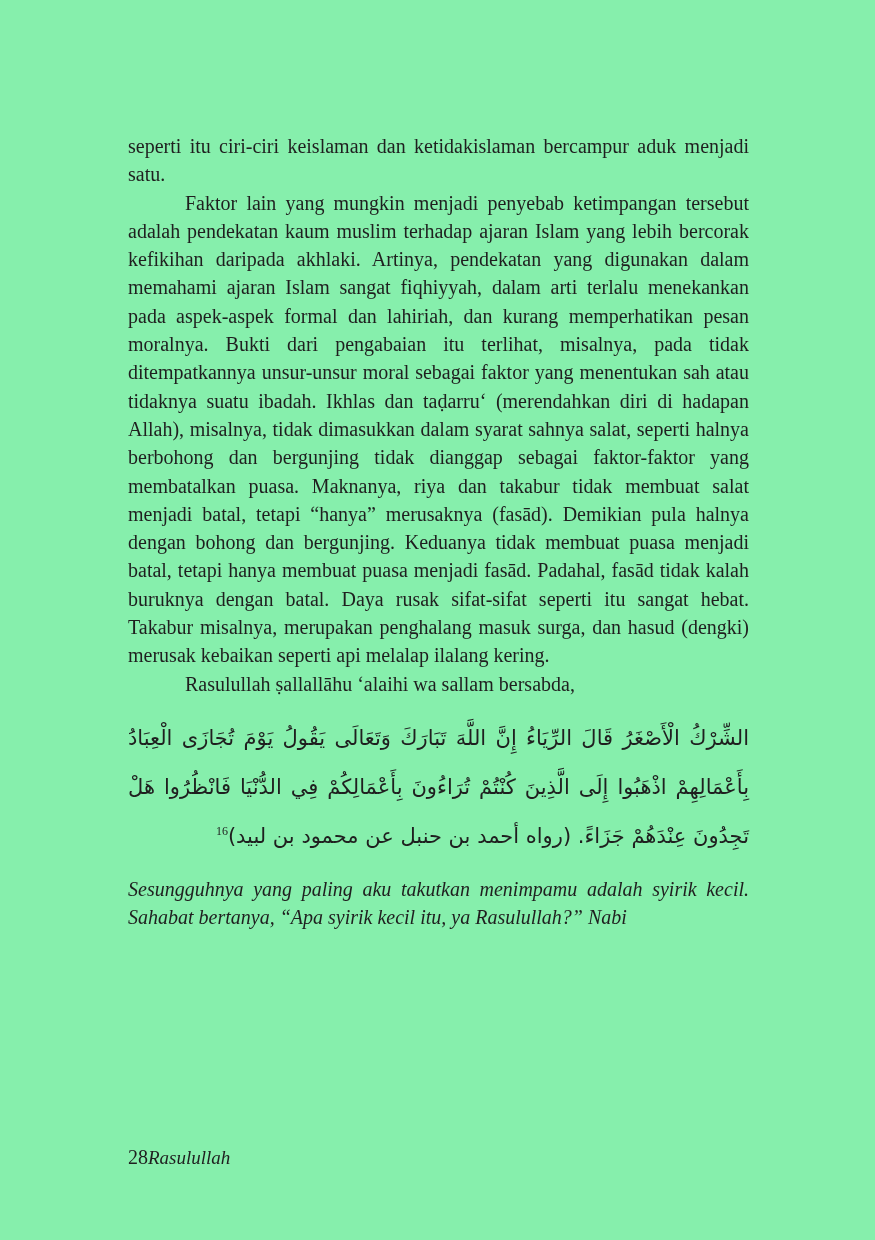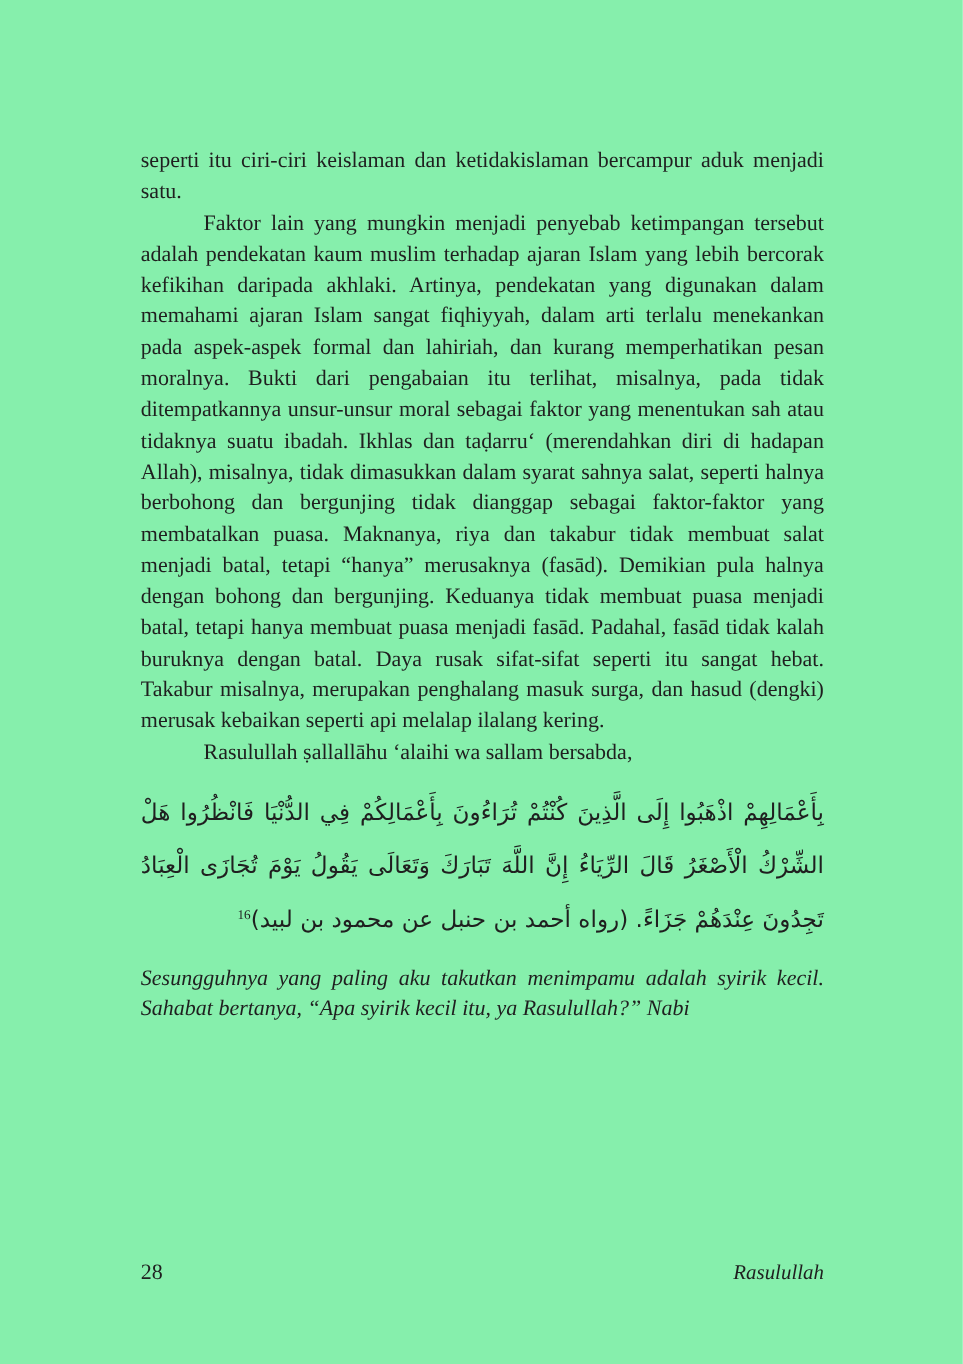--- a/index.html
+++ b/index.html
@@ -54,41 +54,41 @@
     line-height: 28.3px;
     text-align: justify;
     font-style: italic;
     margin: 6px 0 0 0;
   }
   .footer {
     position: absolute;
     left: 128px; top: 1146px;
     width: 621px;
     display: flex;
-    justify-content: space-between;
+    justify-content: flex-start;
     align-items: baseline;
   }
   .page-number { font-size: 20px; }
   .running-head { font-size: 19px; font-style: italic; }
 </style>
 </head>
 <body>
 
 <div class="page">
   <div class="text-block">
 
     <p class="par"><span>seperti itu ciri-ciri keislaman dan ketidakislaman bercampur aduk menjadi satu.</span></p>
 
     <p class="par indent"><span>Faktor lain yang mungkin menjadi penyebab ketimpangan tersebut adalah pendekatan kaum muslim terhadap ajaran Islam yang lebih bercorak kefikihan daripada akhlaki. Artinya, pendekatan yang digunakan dalam memahami ajaran Islam sangat </span><span class="it">fiqhiyyah</span><span>, dalam arti terlalu menekankan pada aspek-aspek formal dan lahiriah, dan kurang memperhatikan pesan moralnya. Bukti dari pengabaian itu terlihat, misalnya, pada tidak ditempatkannya unsur-unsur moral sebagai faktor yang menentukan sah atau tidaknya suatu ibadah. Ikhlas dan </span><span class="it">taḍarru‘</span><span> (merendahkan diri di hadapan Allah), misalnya, tidak dimasukkan dalam syarat sahnya salat, seperti halnya berbohong dan bergunjing tidak dianggap sebagai faktor-faktor yang membatalkan puasa. Maknanya, riya dan takabur tidak membuat salat menjadi batal, tetapi “hanya” merusaknya (</span><span class="it">fasād</span><span>). Demikian pula halnya dengan bohong dan bergunjing. Keduanya tidak membuat puasa menjadi batal, tetapi hanya membuat puasa menjadi </span><span class="it">fasād</span><span>. Padahal, </span><span class="it">fasād</span><span> tidak kalah buruknya dengan batal. Daya rusak sifat-sifat seperti itu sangat hebat. Takabur misalnya, merupakan penghalang masuk surga, dan hasud (dengki) merusak kebaikan seperti api melalap ilalang kering.</span></p>
 
     <p class="par indent"><span>Rasulullah </span><span class="it">ṣallallāhu ‘alaihi wa sallam</span><span> bersabda,</span></p>
 
     <div class="arabic-quote">
+        <div class="arabic-line">الشِّرْكُ الْأَصْغَرُ قَالَ الرِّيَاءُ إِنَّ اللَّهَ تَبَارَكَ وَتَعَالَى يَقُولُ يَوْمَ تُجَازَى الْعِبَادُ</div>
         <div class="arabic-line">بِأَعْمَالِهِمْ اذْهَبُوا إِلَى الَّذِينَ كُنْتُمْ تُرَاءُونَ بِأَعْمَالِكُمْ فِي الدُّنْيَا فَانْظُرُوا هَلْ</div>
-        <div class="arabic-line">الشِّرْكُ الْأَصْغَرُ قَالَ الرِّيَاءُ إِنَّ اللَّهَ تَبَارَكَ وَتَعَالَى يَقُولُ يَوْمَ تُجَازَى الْعِبَادُ</div>
         <div class="arabic-line last">تَجِدُونَ عِنْدَهُمْ جَزَاءً. (رواه أحمد بن حنبل عن محمود بن لبيد)<sup class="fn">16</sup></div>
       </div>
 
     <p class="translation"><span class="it">Sesungguhnya yang paling aku takutkan menimpamu adalah syirik kecil. Sahabat bertanya, “Apa syirik kecil itu, ya Rasulullah?” Nabi</span></p>
 
   </div>
 
   <div class="footer">
     <span class="page-number">28</span>
     <span class="running-head">Rasulullah</span>

